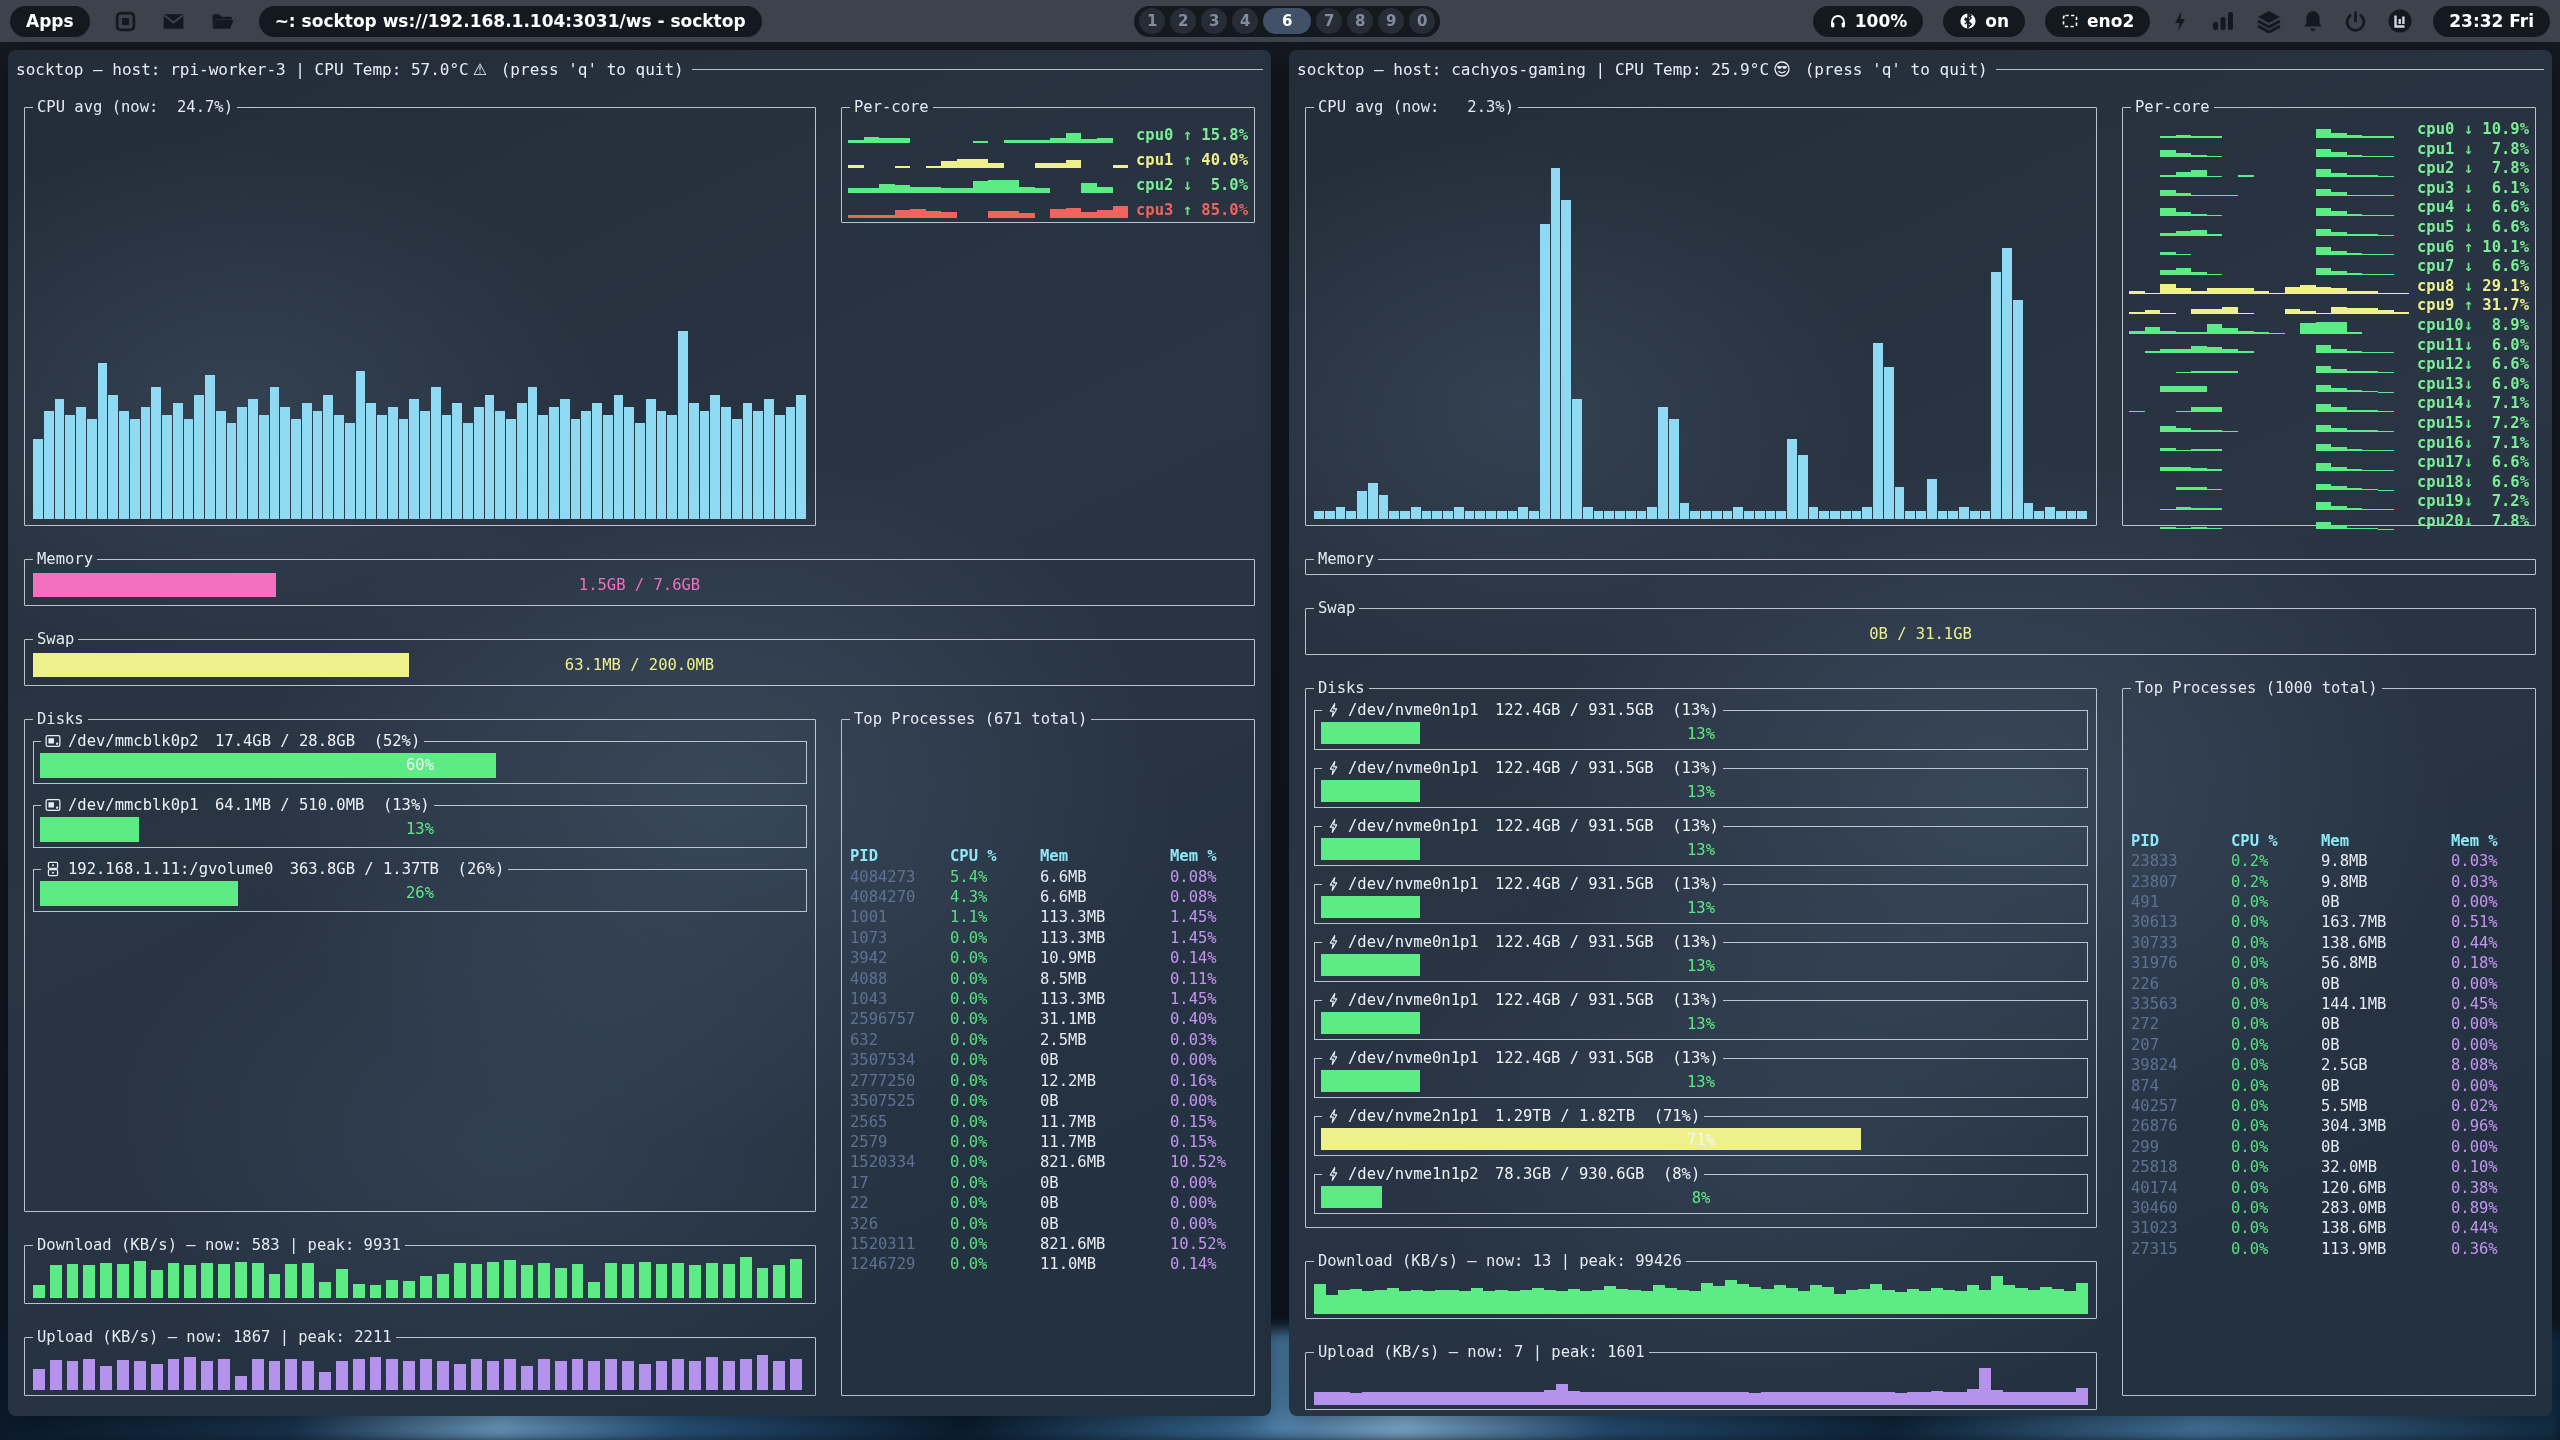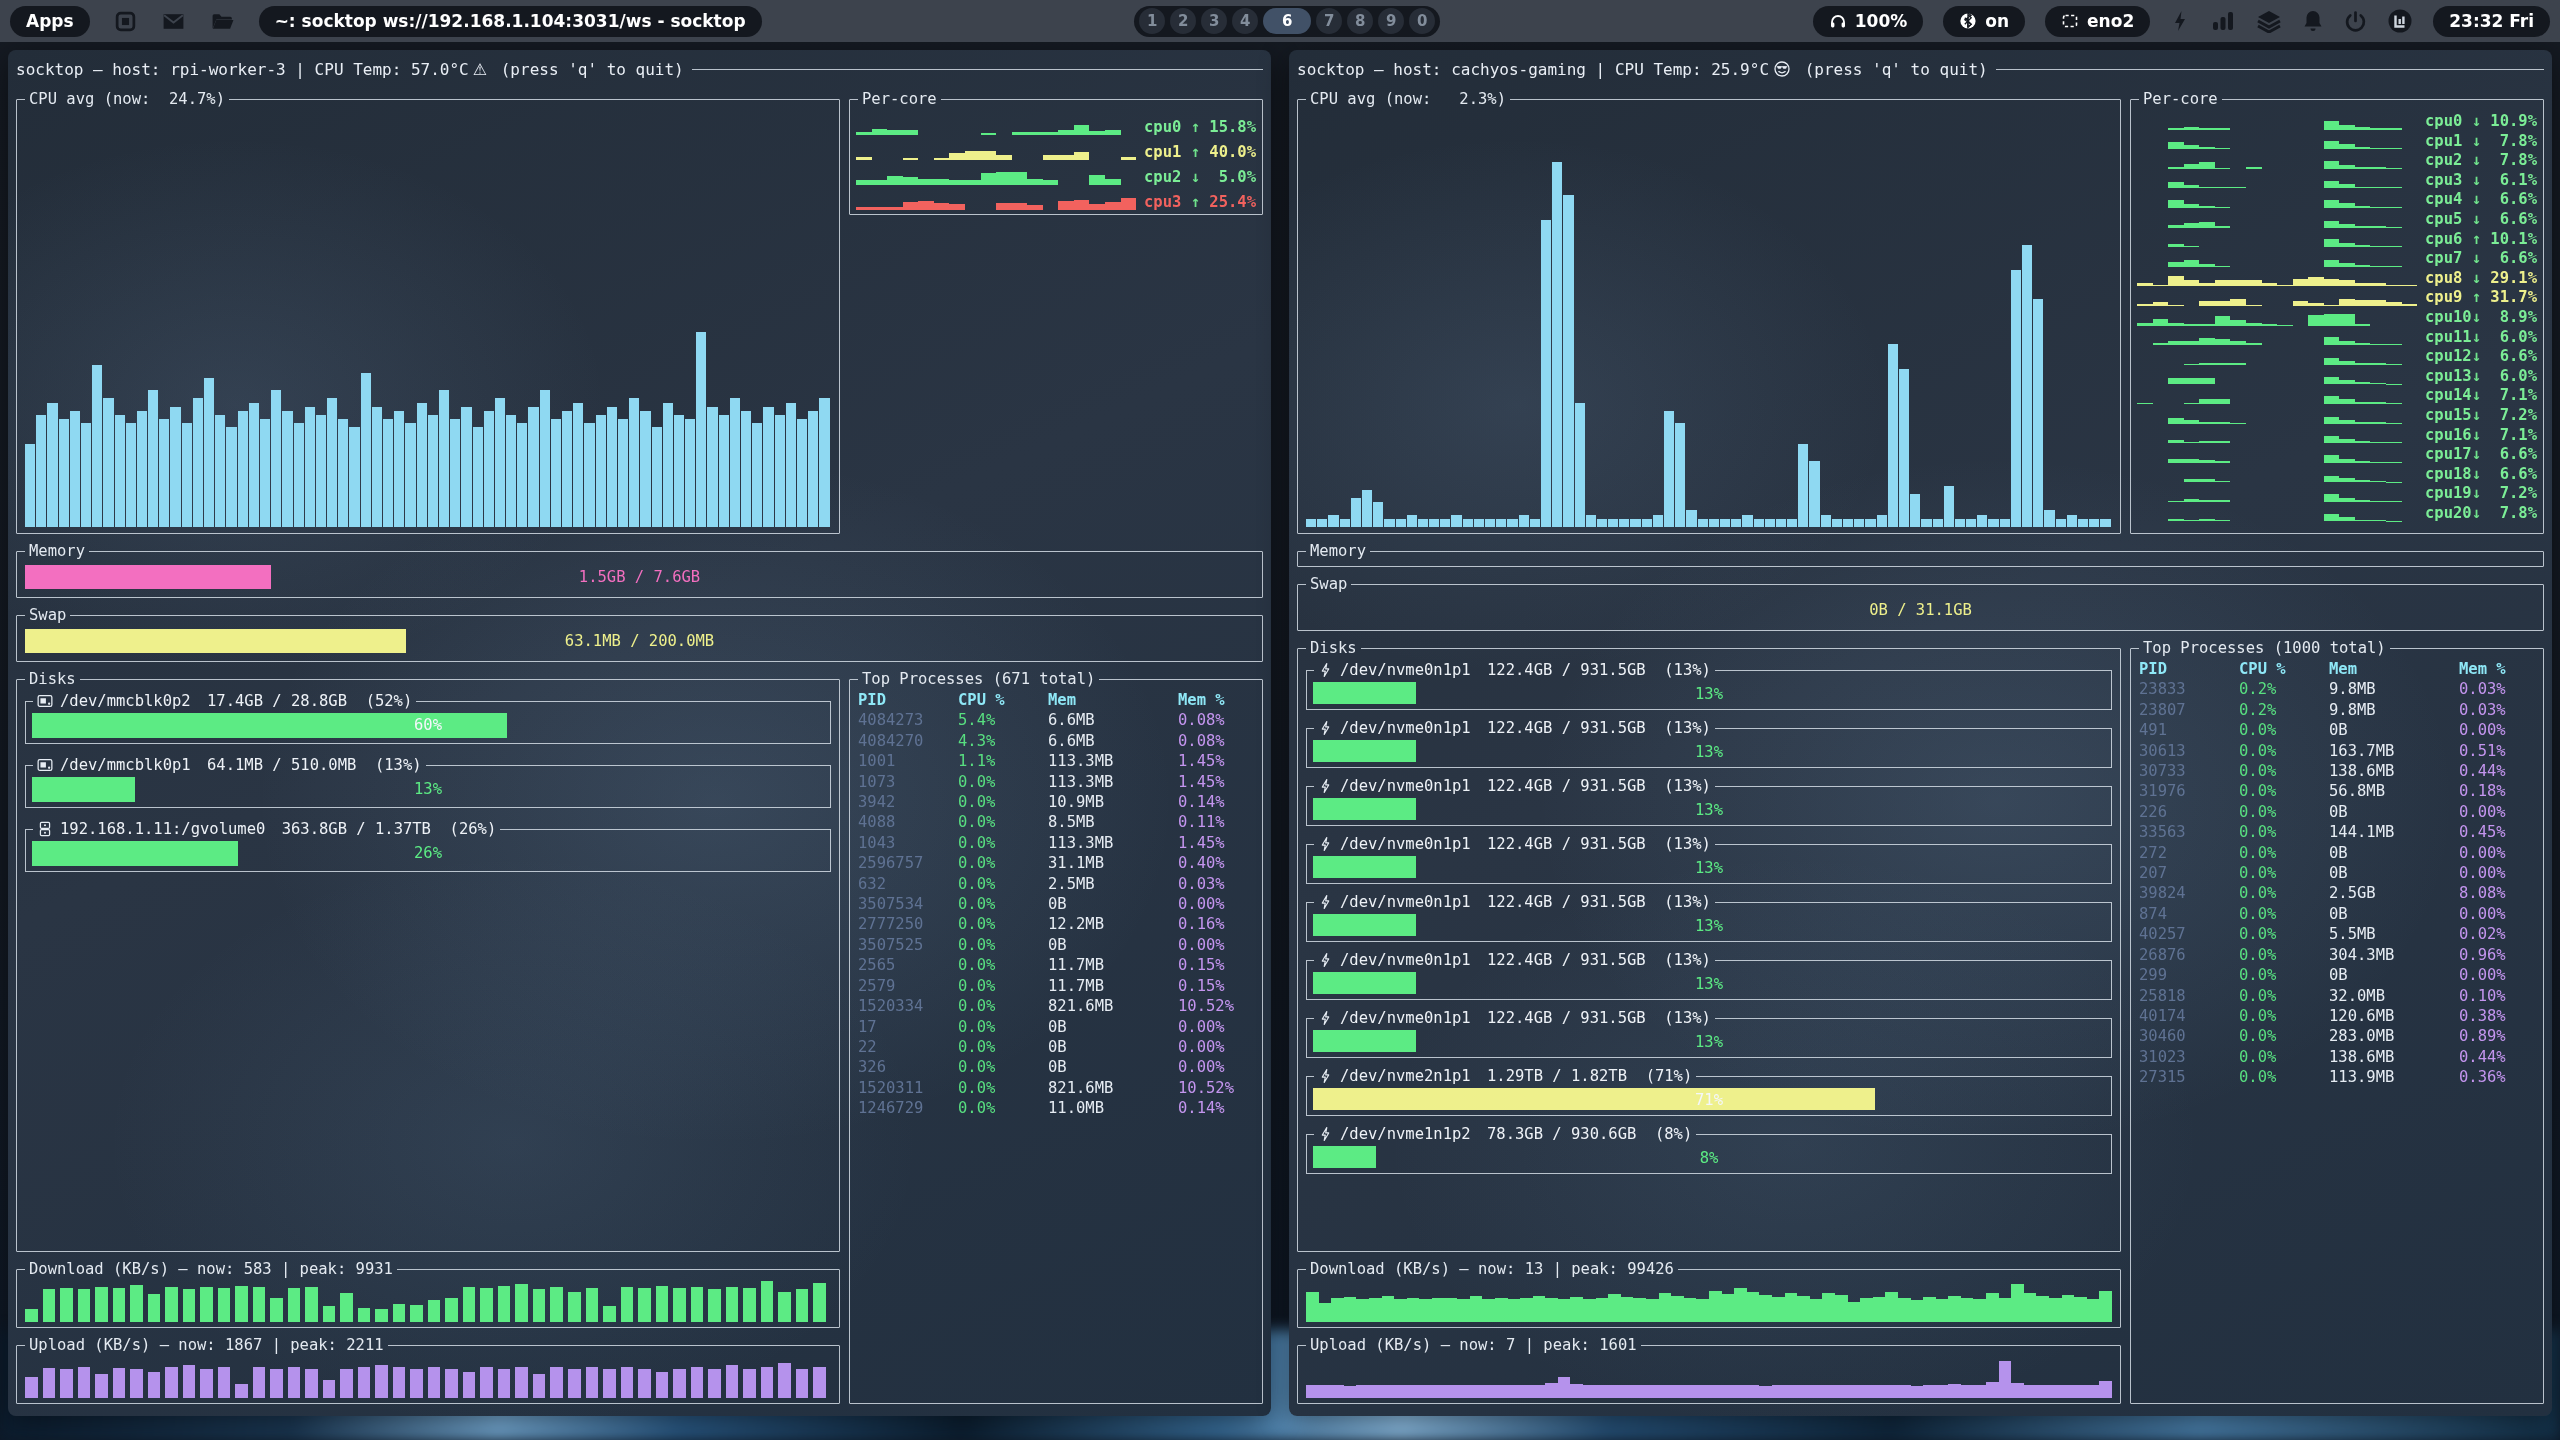--- a/index.html
+++ b/index.html
@@ -56,21 +56,21 @@
     --pid:#5f7293; --pidb:#8d9fc4;
     --cpu:#58df80; --cpub:#86f2a4;
     --mem:#e6ecf3;
     --memp:#c495ef; --memphot:#f8719f;
   }
 
   .win-header { display:flex; align-items:center; height:26px; white-space:pre; font-size:16px; color:#e9eef5; }
   .win-header .hline { flex:1; border-top:1px solid var(--border); margin-left:8px; }
   .emoji { display:inline-flex; margin:0 4px; font-family:"DejaVu Sans", sans-serif; color:#e9eef5; }
 
-  fieldset.box { border:1px solid var(--border); margin:0; padding:2px 6px 4px; min-width:0; border-radius:1px; }
+  fieldset.box { border:1px solid var(--border); margin:8px; padding:2px 6px 4px; min-width:0; border-radius:1px;justify-content:center; }
   fieldset.box > legend { padding:0 4px; margin-left:2px; color:#e4eaf1; white-space:pre; font-size:15.5px; }
 
   .row-top { display:flex; gap:9px; height:444px; }
   .cpu-box { flex:1; display:flex; }
   .cpu-chart { flex:1; display:flex; align-items:flex-end; padding:2px 2px; }
   .cpu-chart i { flex:1; margin-right:1px; background:var(--cyanbar); display:block; }
 
   .percore { width:414px; }
   .win--left .percore { align-self:flex-start; }
   .core-row { display:flex; align-items:flex-end; gap:8px; }
@@ -392,21 +392,21 @@
                 <i class="bg-red" style="height: 32%;"></i>
                 <i class="bg-red" style="height: 32%;"></i>
                 <i class="bg-red" style="height: 22%;"></i>
                 <i class="bg-red" style="height: 0%;"></i>
                 <i class="bg-red" style="height: 45%;"></i>
                 <i class="bg-red" style="height: 50%;"></i>
                 <i class="bg-red" style="height: 28%;"></i>
                 <i class="bg-red" style="height: 38%;"></i>
                 <i class="bg-red" style="height: 55%;"></i>
               </div>
-              <span class="core-label"><span class="c-red">cpu3 </span><span class="c-arrow">↑</span><span class="c-red"> 25.4%</span></span>
+              <span class="core-label"><span class="c-red">cpu3 </span><span class="c-arrow">↑</span><span class="c-red"> 85.0%</span></span>
             </div>
           </fieldset>
         </div>
         <fieldset class="box">
           <legend>Memory</legend>
           <div class="track">
             <div class="fill" style="width: 20%; background: var(--pink);"></div>
             <div class="tlabel" style="color: var(--pink);">1.5GB / 7.6GB</div>
           </div>
         </fieldset>

